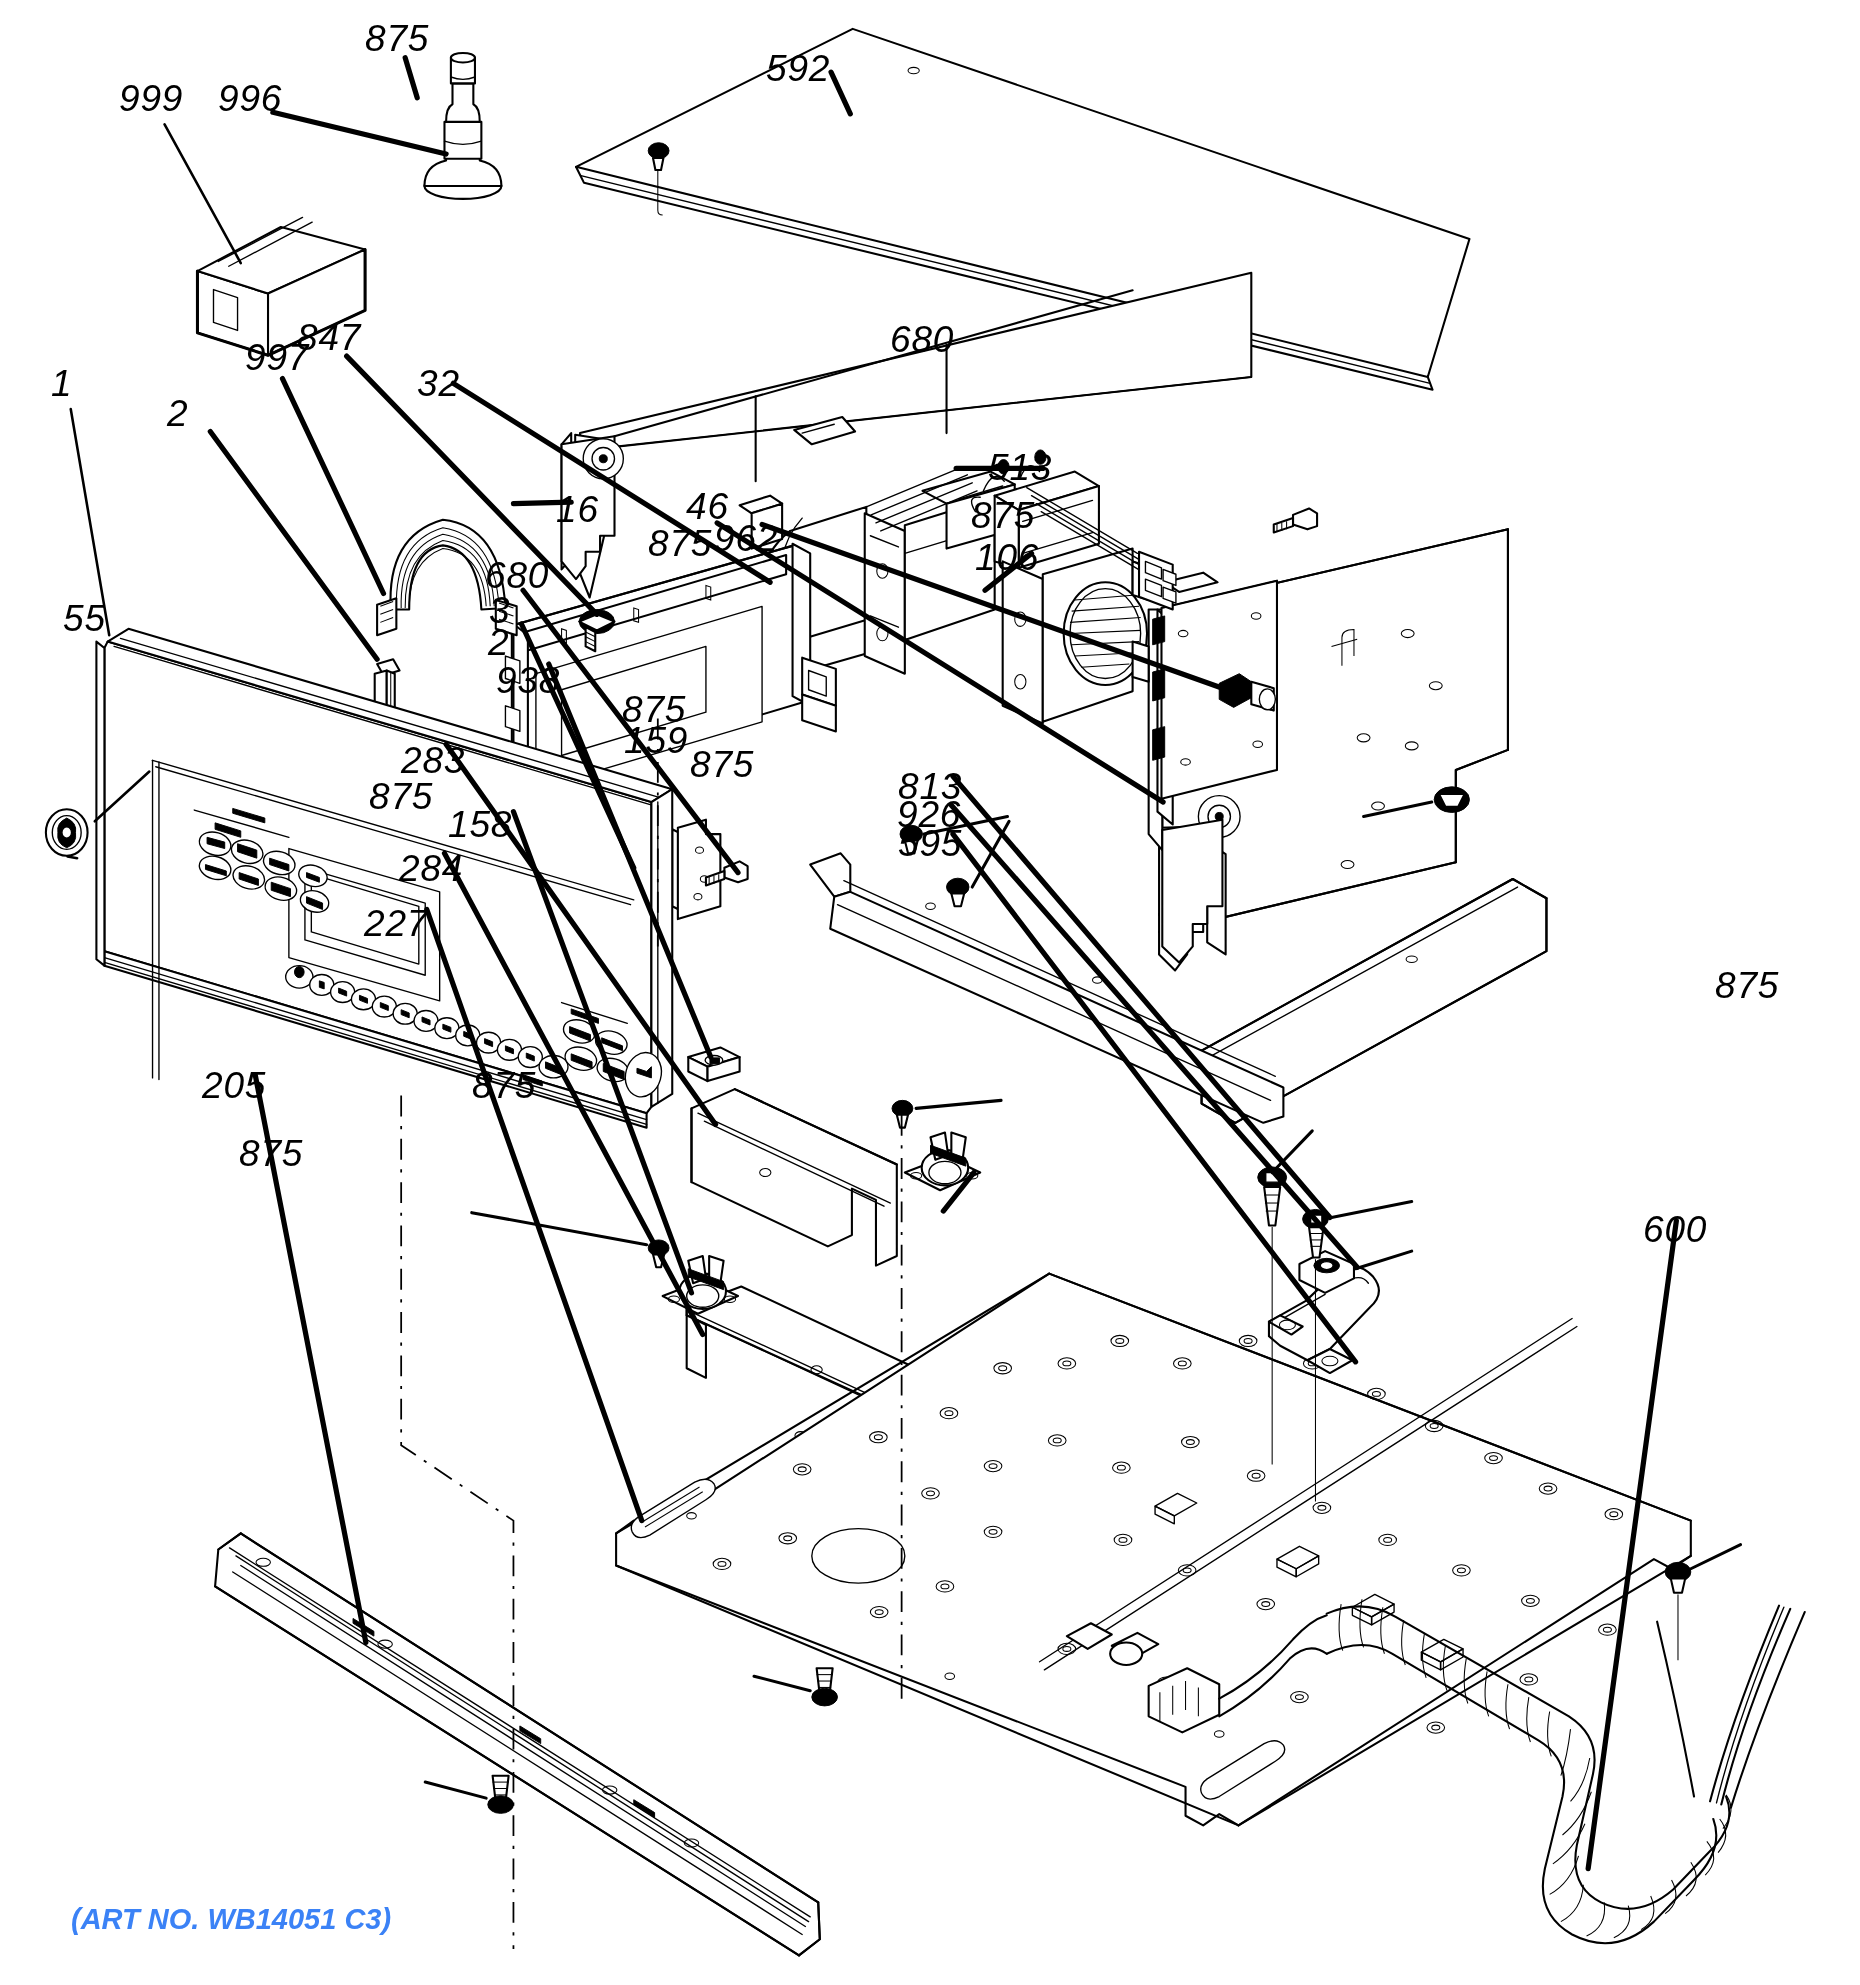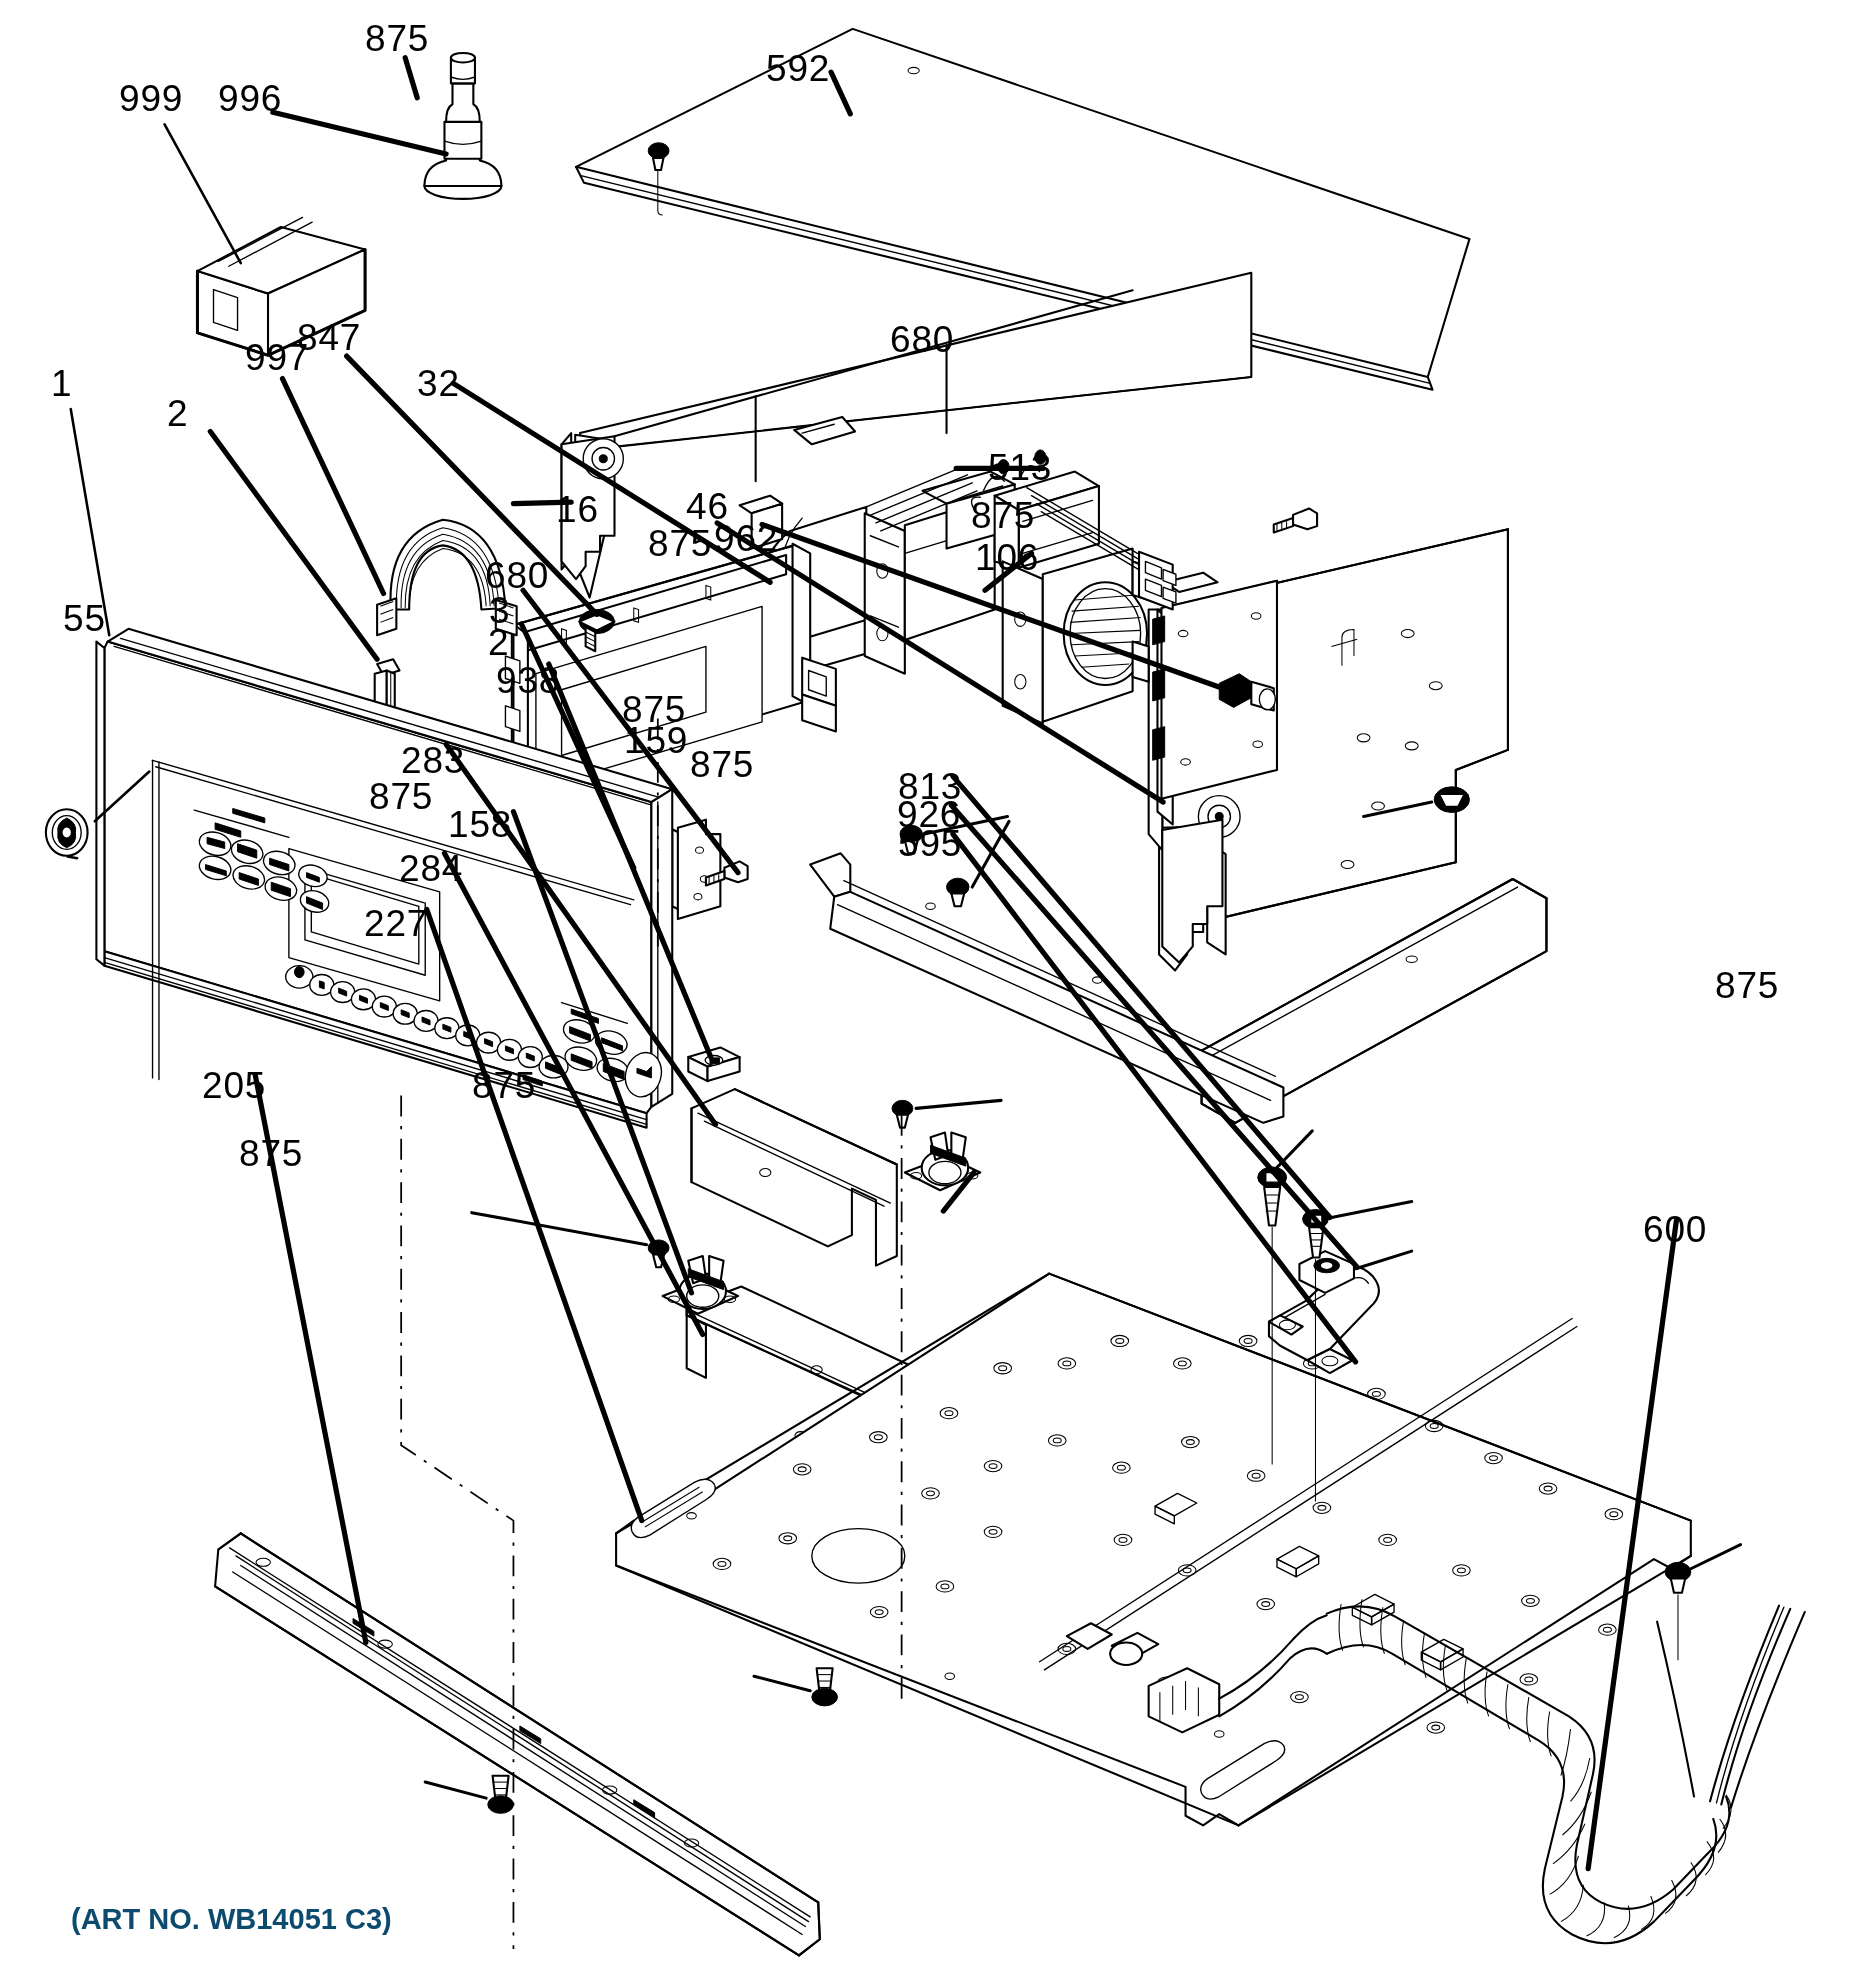--- a/index.html
+++ b/index.html
@@ -1,24 +1,24 @@
 <!DOCTYPE html>
 <html style="font-size:13px"><head>
 <meta charset="utf-8">
 <style>
   html,body{margin:0;padding:0;background:#ffffff;}
   body{width:1861px;height:1985px;position:relative;overflow:hidden;
        font-family:"Liberation Sans", sans-serif;color:#000;}
-  #stage{position:absolute;left:0;top:0;width:1861px;height:1613px;}
+  #stage{position:absolute;left:0;top:0;width:1861px;height:1613px;font-style:italic;}
   svg{position:absolute;left:0;top:0;width:1861px;height:1985px;}
   .callout{position:absolute;font-family:"Liberation Sans",sans-serif;
            font-size:37px;font-weight:400;color:#000;letter-spacing:0.8px;
            white-space:nowrap;line-height:1;}
   .artno{position:absolute;font-family:"Liberation Sans",sans-serif;
-         font-size:29px;font-weight:bold;color:#0c4a6e;white-space:nowrap;}
+         font-size:29px;font-weight:bold;color:#3b82f6;white-space:nowrap;}
 </style>
 </head>
 <body>
 
 <div id="stage">
 
 <svg viewBox="0 0 2320 2475" xmlns="http://www.w3.org/2000/svg">
   <defs>
     <style>
       .ln{fill:none;stroke:#000;stroke-width:2.6;stroke-linejoin:round;stroke-linecap:round;}

